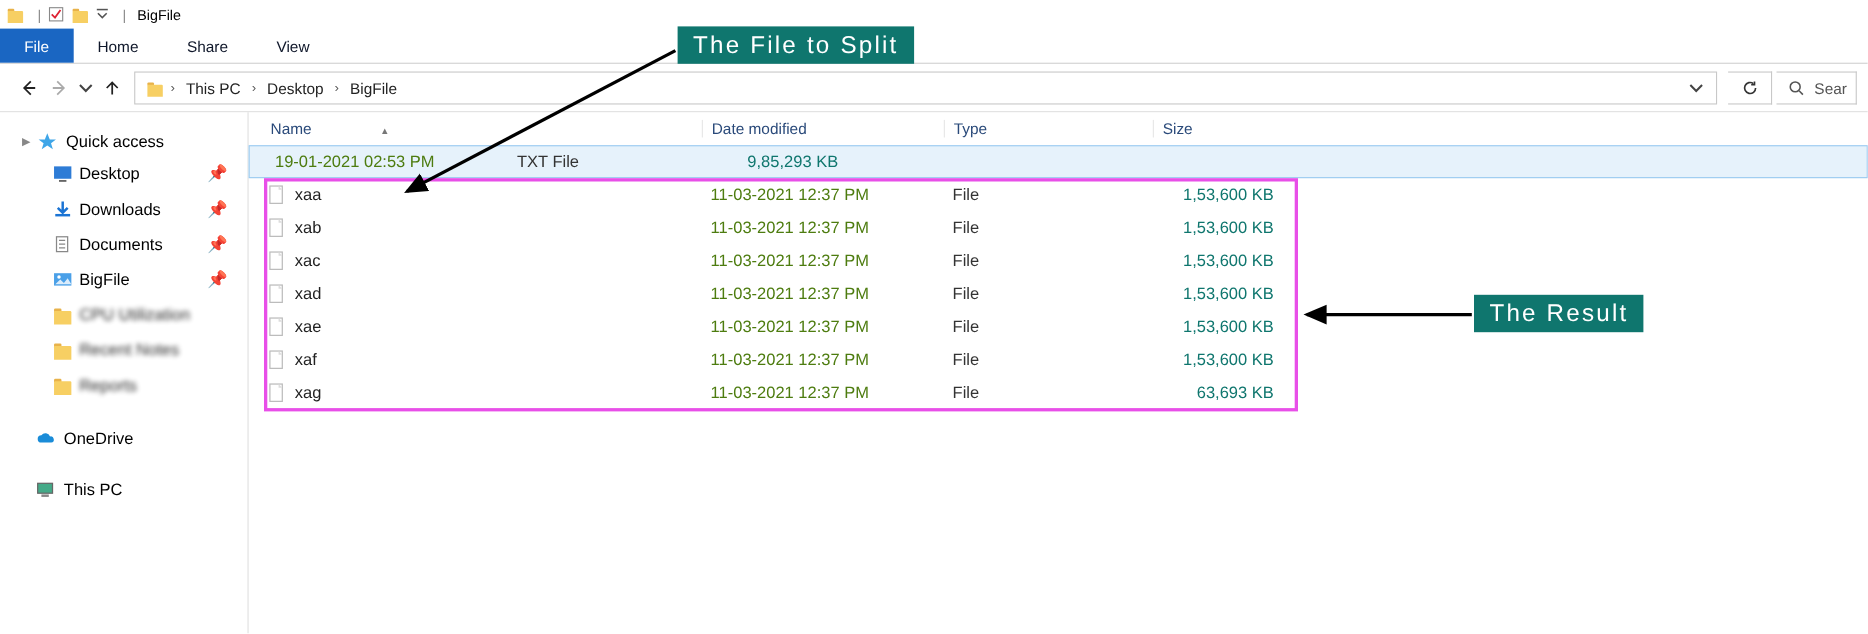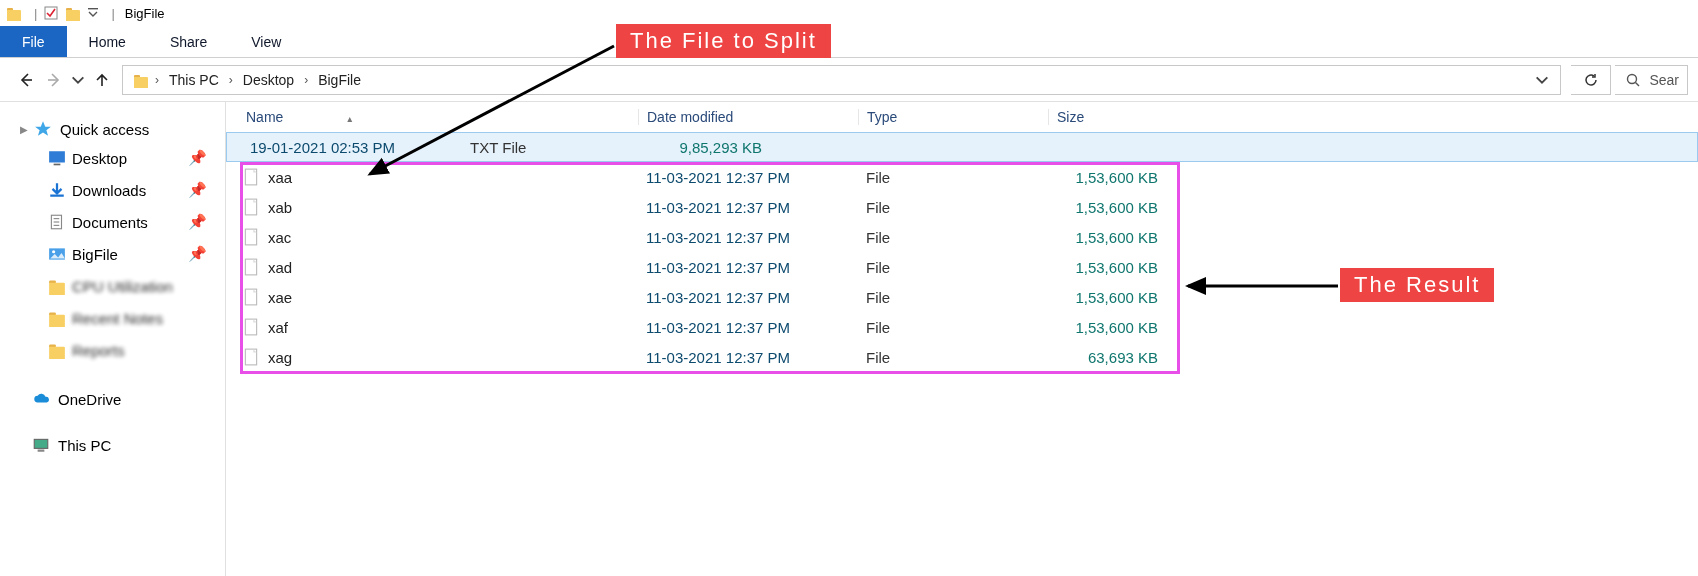--- a/index.html
+++ b/index.html
@@ -160,34 +160,34 @@
   .file-row {
     display:flex;
     align-items:center;
     height:30px;
     padding-left:16px;
     font-size:15px;
     color:#222;
   }
   .file-row .cell-name { width:396px; display:flex; align-items:center; }
   .file-row .cell-name .fico { width:18px; height:18px; margin-right:8px; display:inline-flex; align-items:center; justify-content:center;}
-  .file-row .cell-date { width:220px; padding-left:8px; color:#0c4a6e;}
+  .file-row .cell-date { width:220px; padding-left:8px; color:#4d7c0f;}
   .file-row .cell-type { width:190px; padding-left:8px; color:#333;}
   .file-row .cell-size { width:120px; padding-left:8px; color:#0f766e; text-align:right; padding-right:10px;}
 
   .row-selected {
     background:#e6f2fb;
     outline:1px solid #9acaf0;
     outline-offset:-1px;
   }
 
   
   .anno {
     position:absolute;
-    background:#ef4444;
+    background:#0f766e;
     color:#fff;
     font-size:22px;
     padding:4px 14px;
     letter-spacing:2px;
     font-family:"Segoe UI", sans-serif;
   }
   .anno-line {
     position:absolute;
     pointer-events:none;
   }

